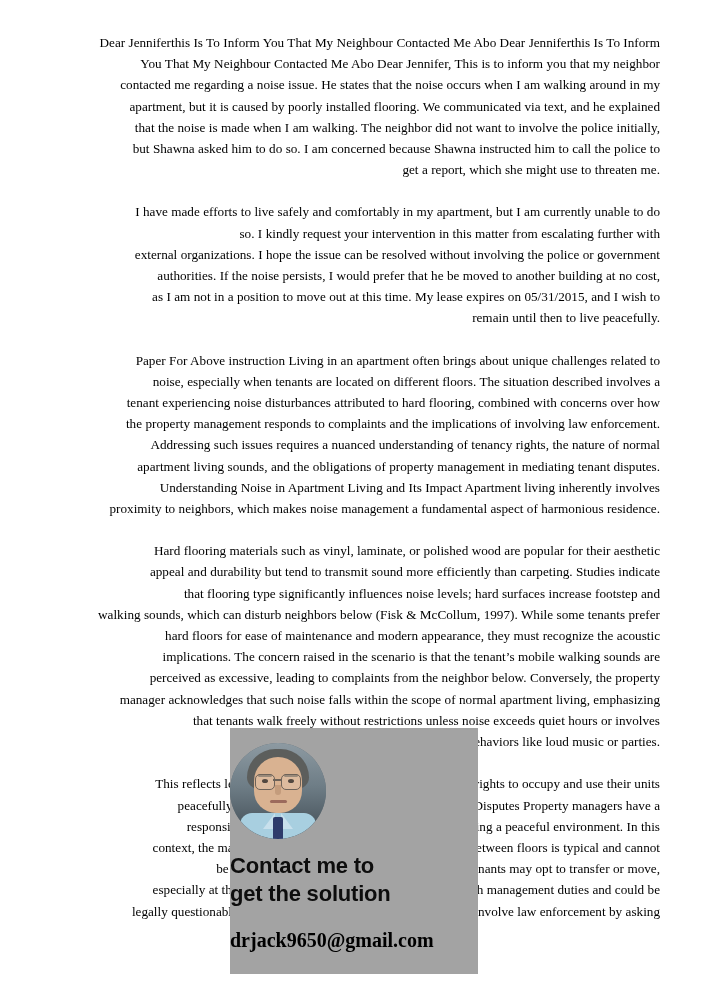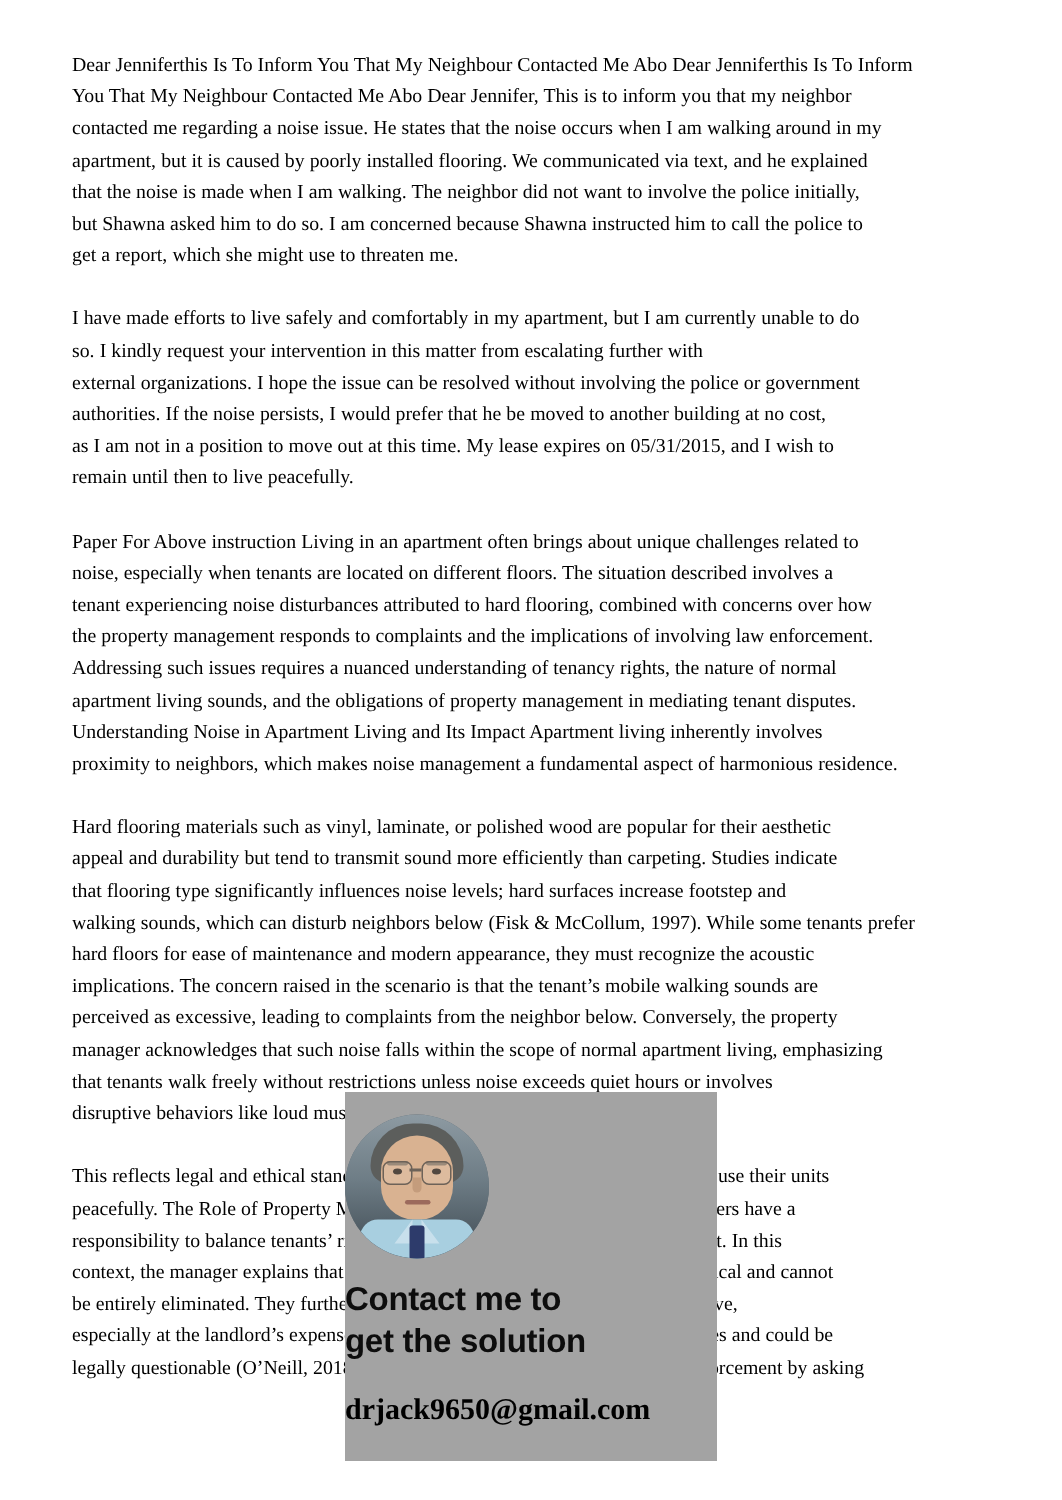--- a/index.html
+++ b/index.html
@@ -24,21 +24,21 @@
   }
   .doc-body {
     position: absolute;
     left: 48px;
     top: 32px;
     width: 612px;
   }
   .para {
     font-size: 13.2px;
     line-height: 21.2px;
-    text-align: left;
+    text-align: right;
     margin: 0 0 21px 0;
     white-space: pre-wrap;
     word-spacing: 0.1px;
   }
   .para:last-child { margin-bottom: 0; }
 
   
   .overlay-card {
     position: absolute;
     left: 230px;

